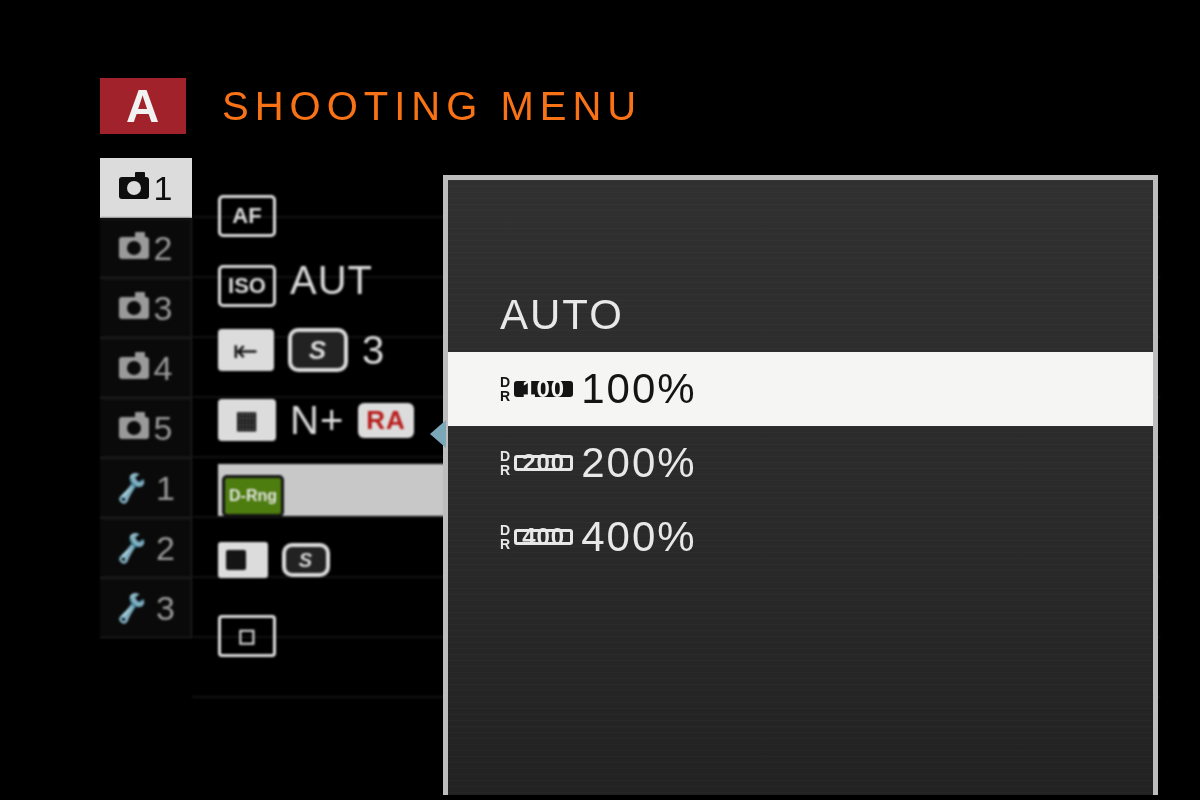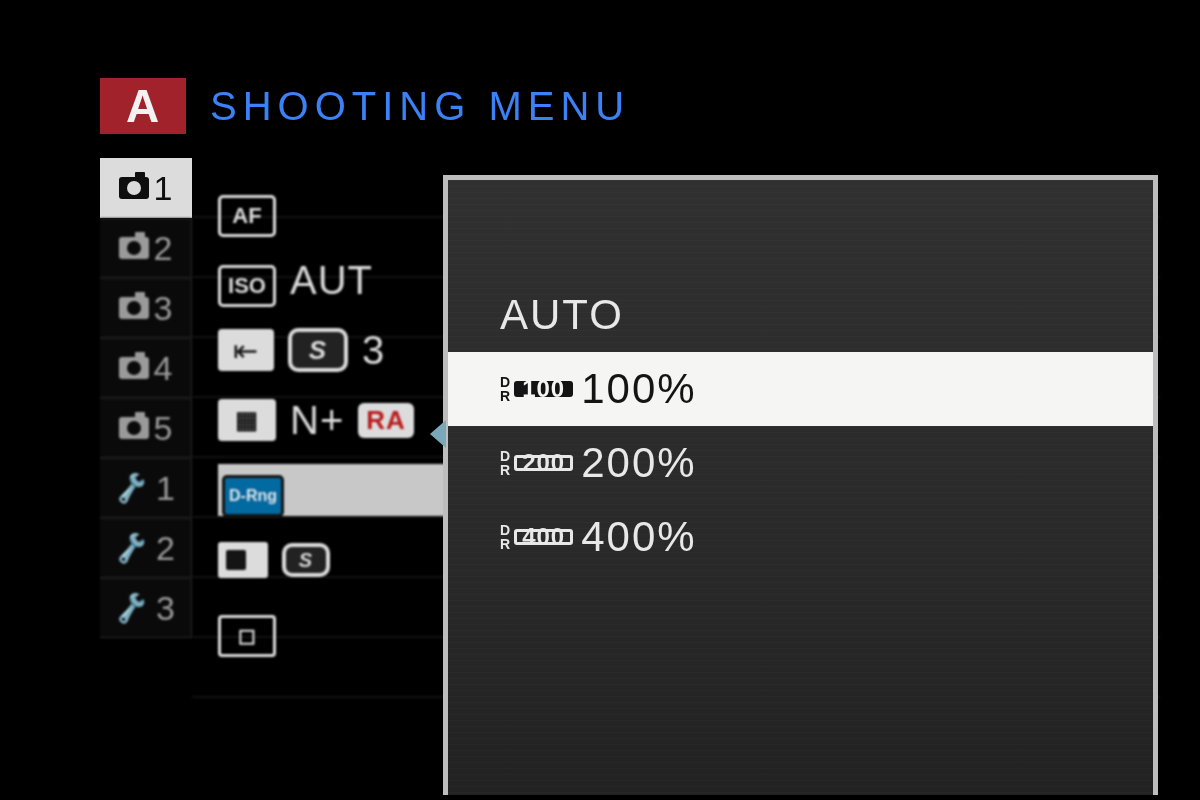--- a/index.html
+++ b/index.html
@@ -26,25 +26,25 @@
     color: #f2f2f2;
     font-size: 46px;
     font-weight: 700;
     display: flex;
     align-items: center;
     justify-content: center;
     letter-spacing: 1px;
     filter: blur(0.3px);
   }
   .title-text {
-    color: #3b82f6;
+    color: #f97316;
     font-size: 40px;
     font-weight: 500;
     letter-spacing: 6px;
-    margin-left: 24px;
+    margin-left: 36px;
     filter: blur(0.4px);
   }
 
   
   .tabs {
     position: absolute;
     left: 0; top: 80px;
     width: 92px;
     display: flex;
     flex-direction: column;
@@ -133,21 +133,21 @@
     border: 3px solid #dcdcdc;
     border-radius: 5px;
     font-size: 22px;
     font-weight: 900;
     color: #dcdcdc;
     letter-spacing: 0px;
     padding: 0 4px;
     margin-top: 12px;
   }
   .menu-row.highlight .icon-box {
-    background: #0369a1;
+    background: #4d7c0f;
     border-color: #141414;
     color: #e6e6e6;
   }
   .icon-solid {
     display: inline-flex;
     align-items: center;
     justify-content: center;
     min-width: 58px; height: 42px;
     background: #dcdcdc;
     border-radius: 4px;

